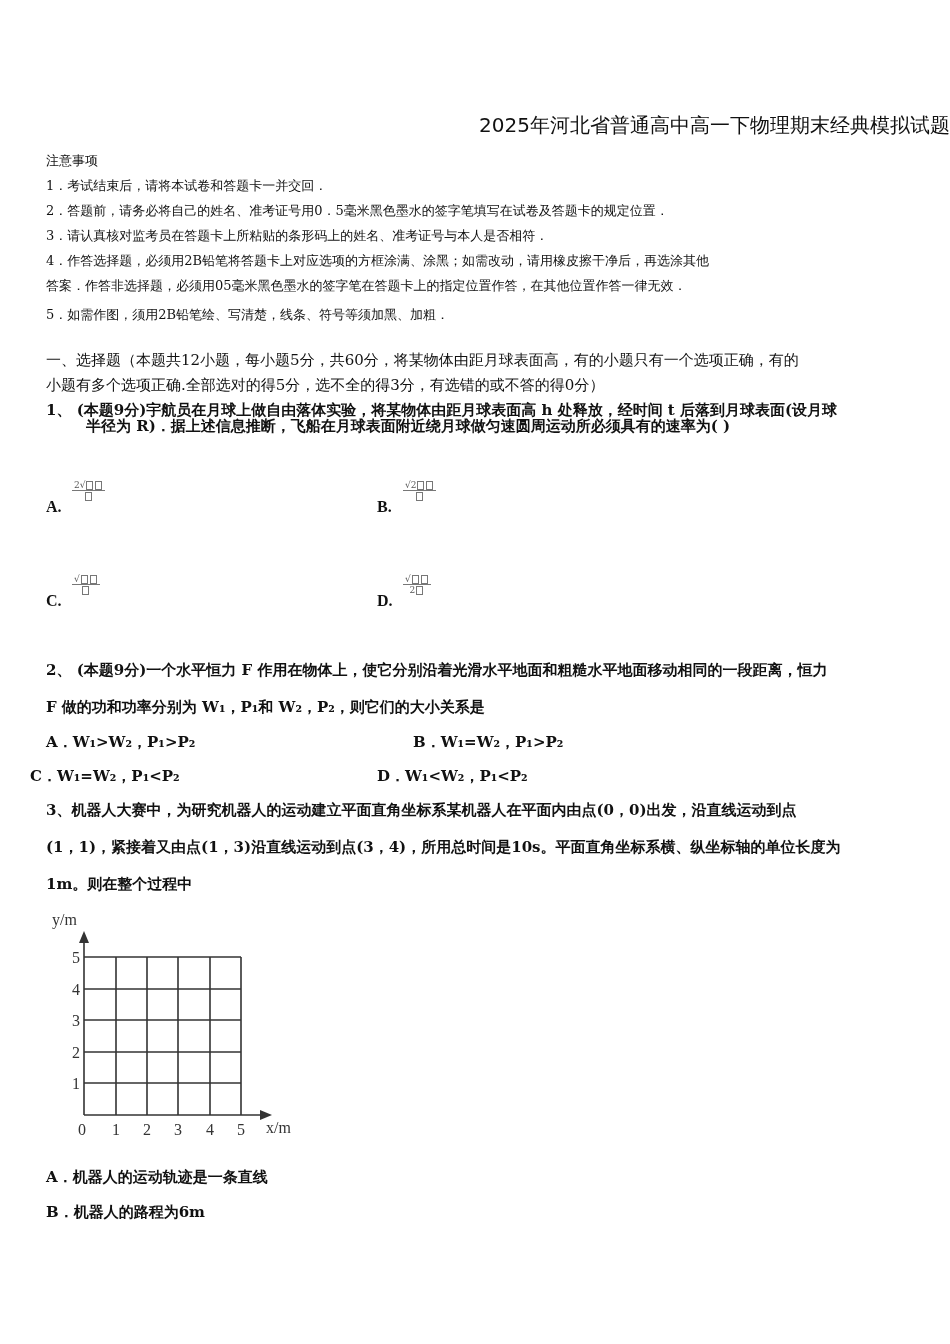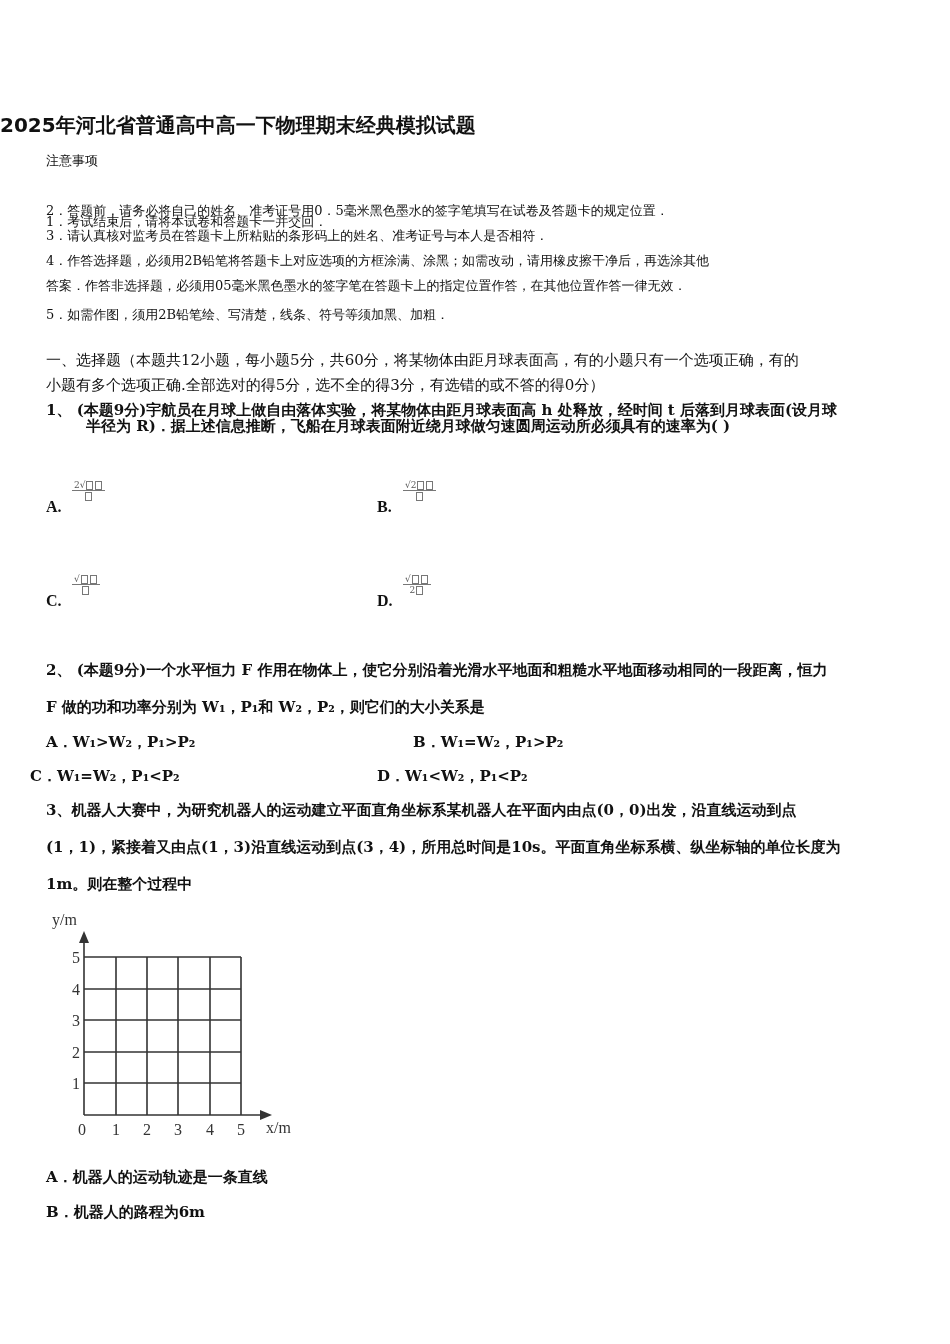--- a/index.html
+++ b/index.html
@@ -1,38 +1,38 @@
 <!DOCTYPE html>
 <html><head>
 <meta charset="utf-8">
 <style>
   html, body { margin: 0; padding: 0; background: #ffffff; }
   body { width: 950px; height: 1344px; position: relative; overflow: hidden; color: #111; font-family: "DejaVu Serif", "Liberation Serif", serif; }
   .abs { position: absolute; white-space: nowrap; }
-  .title { top: 112px; left: 0; width: 950px; text-align: left; font-family: "DejaVu Sans", sans-serif; font-weight: bold; font-size: 20px; letter-spacing: 0px; }
+  .title { top: 112px; left: 0; width: 950px; text-align: right; font-family: "DejaVu Sans", sans-serif; font-weight: normal; font-size: 20px; letter-spacing: 0px; }
   .note { left: 46px; font-size: 13px; }
   .q { left: 46px; font-size: 15px; }
   .opt { font-size: 15px; }
   .optlbl { font-family: "Liberation Serif", serif; font-weight: bold; font-size: 16px; }
   .frac { position: absolute; font-size: 9px; color: #555; text-align: center; }
   .frac .num { border-bottom: 1px solid #777; padding: 0 2px; display: block; }
   .frac .den { display: block; }
   .box { display: inline-block; width: 5px; height: 7px; border: 1px solid #777; margin: 0 1px; vertical-align: middle; }
   .bold { font-weight: bold; }
   svg text { font-family: "Liberation Serif", serif; }
 </style>
 </head>
 <body>
 
 <div>
 
   <div class="abs title">2025年河北省普通高中高一下物理期末经典模拟试题</div>
 
   <div class="abs note" style="top:152px;">注意事项</div>
-  <div class="abs note" style="top:177px;margin-top:36px;">1．考试结束后，请将本试卷和答题卡一并交回．</div>
+  <div class="abs note" style="top:177px;">1．考试结束后，请将本试卷和答题卡一并交回．</div>
   <div class="abs note" style="top:202px;">2．答题前，请务必将自己的姓名、准考证号用0．5毫米黑色墨水的签字笔填写在试卷及答题卡的规定位置．</div>
   <div class="abs note" style="top:227px;">3．请认真核对监考员在答题卡上所粘贴的条形码上的姓名、准考证号与本人是否相符．</div>
   <div class="abs note" style="top:252px;">4．作答选择题，必须用2B铅笔将答题卡上对应选项的方框涂满、涂黑；如需改动，请用橡皮擦干净后，再选涂其他</div>
   <div class="abs note" style="top:277px;">答案．作答非选择题，必须用05毫米黑色墨水的签字笔在答题卡上的指定位置作答，在其他位置作答一律无效．</div>
   <div class="abs note" style="top:306px;">5．如需作图，须用2B铅笔绘、写清楚，线条、符号等须加黑、加粗．</div>
 
   <div class="abs q" style="top:351px;">一、选择题（本题共12小题，每小题5分，共60分，将某物体由距月球表面高，有的小题只有一个选项正确，有的</div>
   <div class="abs q" style="top:376px;">小题有多个选项正确.全部选对的得5分，选不全的得3分，有选错的或不答的得0分）</div>
 
   <div class="abs q bold" style="top:401px;">1、 (本题9分)宇航员在月球上做自由落体实验，将某物体由距月球表面高 h 处释放，经时间 t 后落到月球表面(设月球</div>

